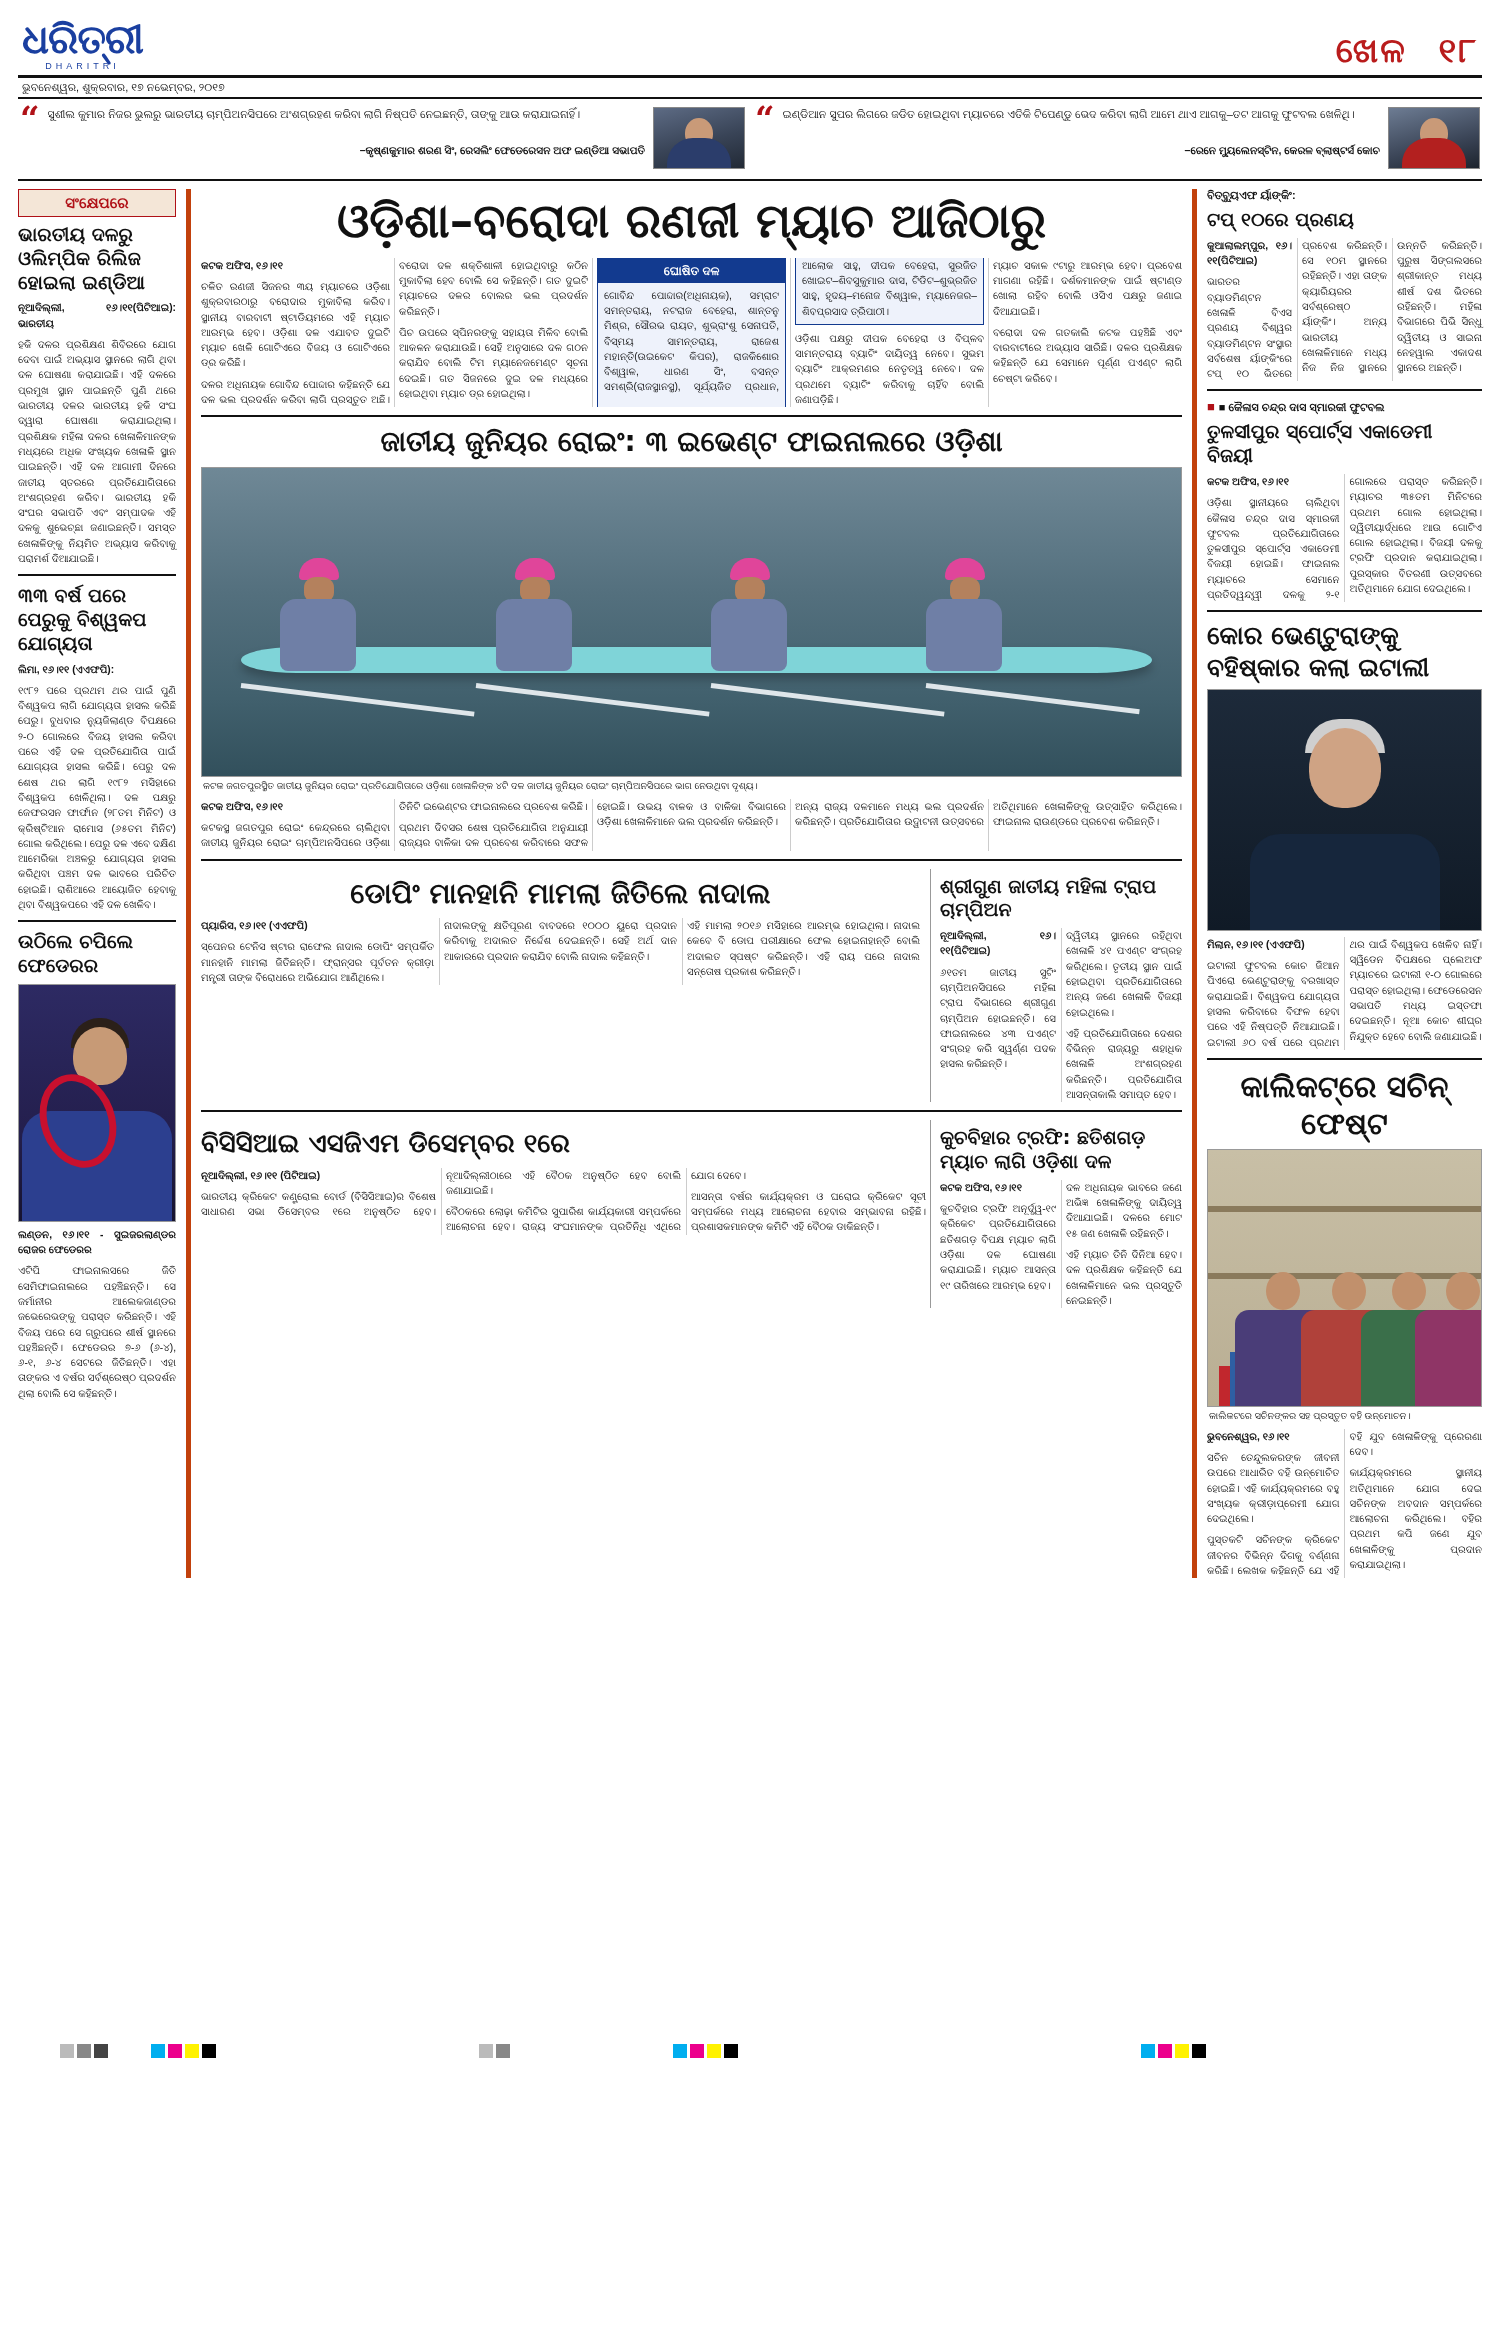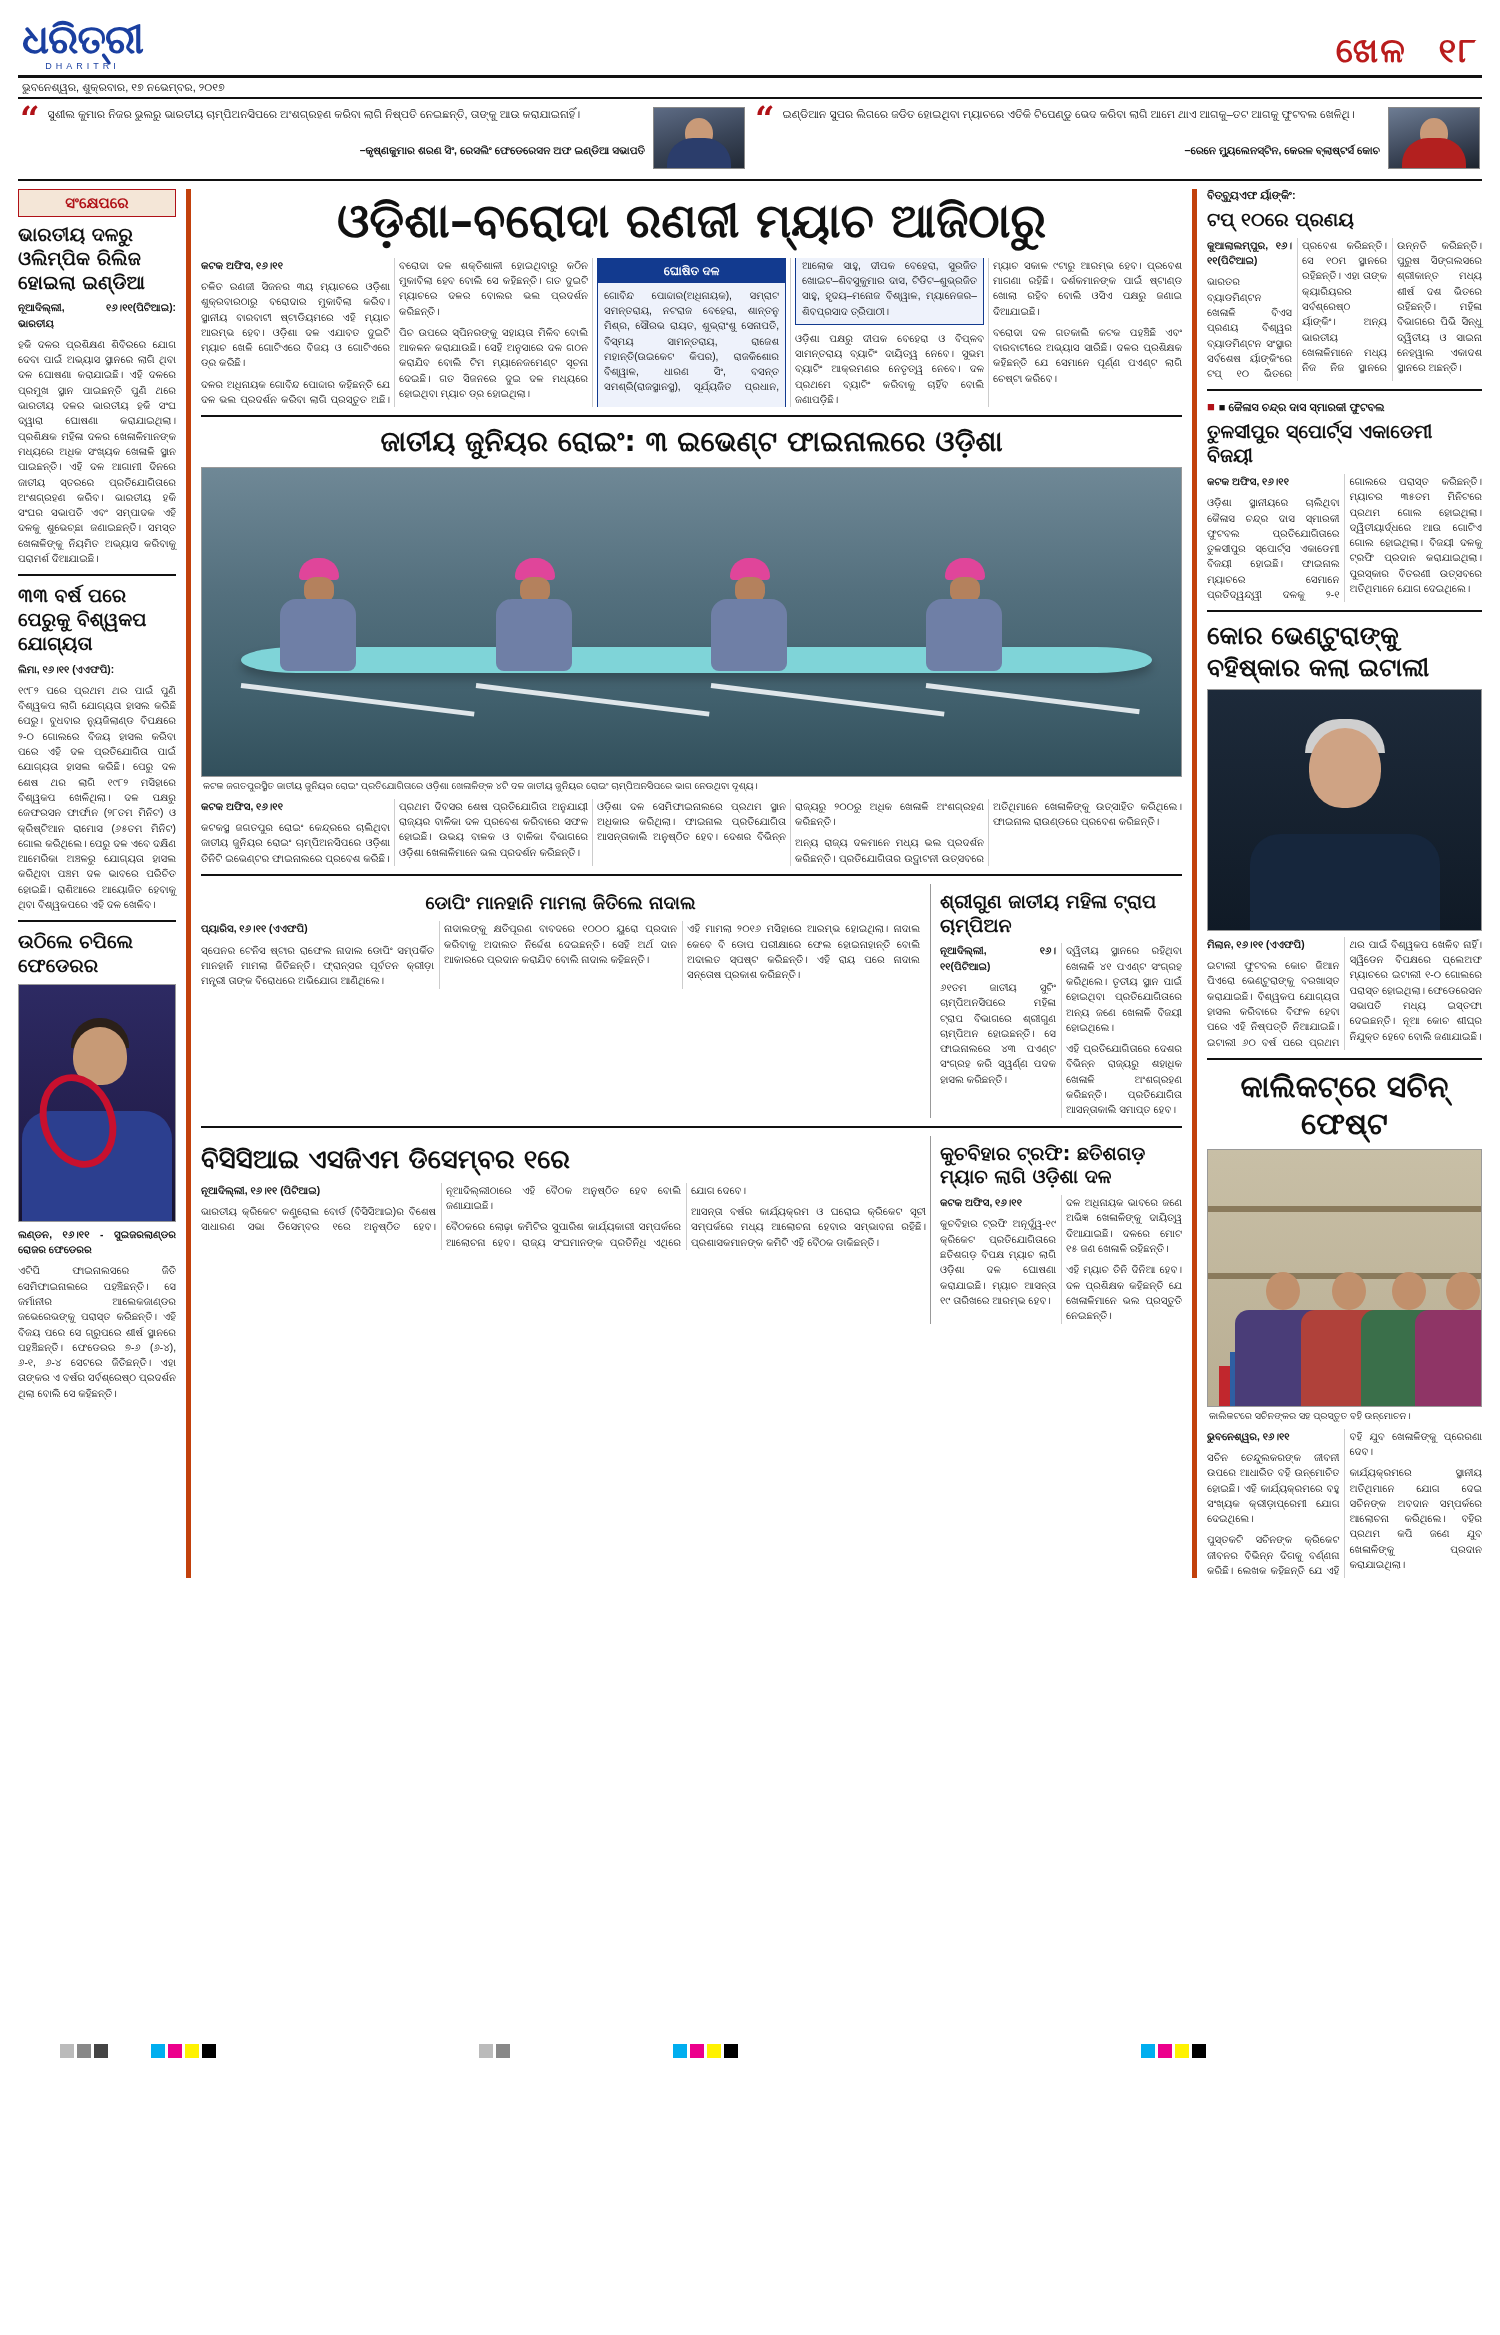--- a/index.html
+++ b/index.html
@@ -266,30 +266,29 @@
         <div class="oar" style="left:52%; top:70%; width:24%; transform:rotate(7deg); background:#dfe6ea;"></div>
         <div class="oar" style="left:74%; top:70%; width:22%; transform:rotate(7deg); background:#dfe6ea;"></div>
       </div>
       <div class="caption">କଟକ ଜଗତପୁରସ୍ଥିତ ଜାତୀୟ ଜୁନିୟର ରୋଇଂ ପ୍ରତିଯୋଗିତାରେ ଓଡ଼ିଶା ଖେଳାଳିଙ୍କ ୪ଟି ଦଳ ଜାତୀୟ ଜୁନିୟର ରୋଇଂ ଚାମ୍ପିଅନସିପରେ ଭାଗ ନେଉଥିବା ଦୃଶ୍ୟ।</div>
 
       <div class="cols5" style="margin-top:6px;">
         <div class="body-text">
           <p><b>କଟକ ଅଫିସ, ୧୬।୧୧</b></p>
           <p>କଟକସ୍ଥ ଜଗତପୁର ରୋଇଂ କେନ୍ଦ୍ରରେ ଚାଲିଥିବା ଜାତୀୟ ଜୁନିୟର ରୋଇଂ ଚାମ୍ପିଅନସିପରେ ଓଡ଼ିଶା ତିନିଟି ଇଭେଣ୍ଟର ଫାଇନାଲରେ ପ୍ରବେଶ କରିଛି।</p>
           <p>ପ୍ରଥମ ଦିବସର ଶେଷ ପ୍ରତିଯୋଗିତା ଅନୁଯାୟୀ ରାଜ୍ୟର ବାଳିକା ଦଳ ପ୍ରବେଶ କରିବାରେ ସଫଳ ହୋଇଛି। ଉଭୟ ବାଳକ ଓ ବାଳିକା ବିଭାଗରେ ଓଡ଼ିଶା ଖେଳାଳିମାନେ ଭଲ ପ୍ରଦର୍ଶନ କରିଛନ୍ତି।</p>
-          <p>ଓଡ଼ିଶା ଦଳ ସେମିଫାଇନାଲରେ ପ୍ରଥମ ସ୍ଥାନ ଅଧିକାର କରିଥିଲା। ଫାଇନାଲ ପ୍ରତିଯୋଗିତା ଆସନ୍ତାକାଲି ଅନୁଷ୍ଠିତ ହେବ। ଦେଶର ବିଭିନ୍ନ ରାଜ୍ୟରୁ ୨୦୦ରୁ ଅଧିକ ଖେଳାଳି ଅଂଶଗ୍ରହଣ କରିଛନ୍ତି।</p>
           <p>ଅନ୍ୟ ରାଜ୍ୟ ଦଳମାନେ ମଧ୍ୟ ଭଲ ପ୍ରଦର୍ଶନ କରିଛନ୍ତି। ପ୍ରତିଯୋଗିତାର ଉଦ୍ଘାଟନୀ ଉତ୍ସବରେ ଅତିଥିମାନେ ଖେଳାଳିଙ୍କୁ ଉତ୍ସାହିତ କରିଥିଲେ। ଫାଇନାଲ ରାଉଣ୍ଡରେ ପ୍ରବେଶ କରିଛନ୍ତି।</p>
         </div>
       </div>
 
       <hr class="rule">
 
       <div style="display:flex; gap:10px;">
         <div style="flex:1;">
-          <h2 class="banner-md" style="font-size:18px;">ଡୋପିଂ ମାନହାନି ମାମଲା ଜିତିଲେ ନାଦାଲ</h2>
+          <h2 class="banner-md" style="font-size:28px;">ଡୋପିଂ ମାନହାନି ମାମଲା ଜିତିଲେ ନାଦାଲ</h2>
           <div class="cols3">
             <div class="body-text">
               <p><b>ପ୍ୟାରିସ, ୧୬।୧୧ (ଏଏଫପି)</b></p>
               <p>ସ୍ପେନର ଟେନିସ ଷ୍ଟାର ରାଫେଲ ନାଦାଲ ଡୋପିଂ ସମ୍ପର୍କିତ ମାନହାନି ମାମଲା ଜିତିଛନ୍ତି। ଫ୍ରାନ୍ସର ପୂର୍ବତନ କ୍ରୀଡ଼ା ମନ୍ତ୍ରୀ ତାଙ୍କ ବିରୋଧରେ ଅଭିଯୋଗ ଆଣିଥିଲେ।</p>
               <p>ନାଦାଲଙ୍କୁ କ୍ଷତିପୂରଣ ବାବଦରେ ୧୦୦୦ ୟୁରୋ ପ୍ରଦାନ କରିବାକୁ ଅଦାଲତ ନିର୍ଦ୍ଦେଶ ଦେଇଛନ୍ତି। ସେହି ଅର୍ଥ ଦାନ ଆକାରରେ ପ୍ରଦାନ କରାଯିବ ବୋଲି ନାଦାଲ କହିଛନ୍ତି।</p>
               <p>ଏହି ମାମଲା ୨୦୧୬ ମସିହାରେ ଆରମ୍ଭ ହୋଇଥିଲା। ନାଦାଲ କେବେ ବି ଡୋପ ପରୀକ୍ଷାରେ ଫେଲ ହୋଇନାହାନ୍ତି ବୋଲି ଅଦାଲତ ସ୍ପଷ୍ଟ କରିଛନ୍ତି। ଏହି ରାୟ ପରେ ନାଦାଲ ସନ୍ତୋଷ ପ୍ରକାଶ କରିଛନ୍ତି।</p>
             </div>
           </div>
         </div>
         <div style="width:252px; flex:0 0 252px; border-left:1px solid #999; padding-left:9px;">

